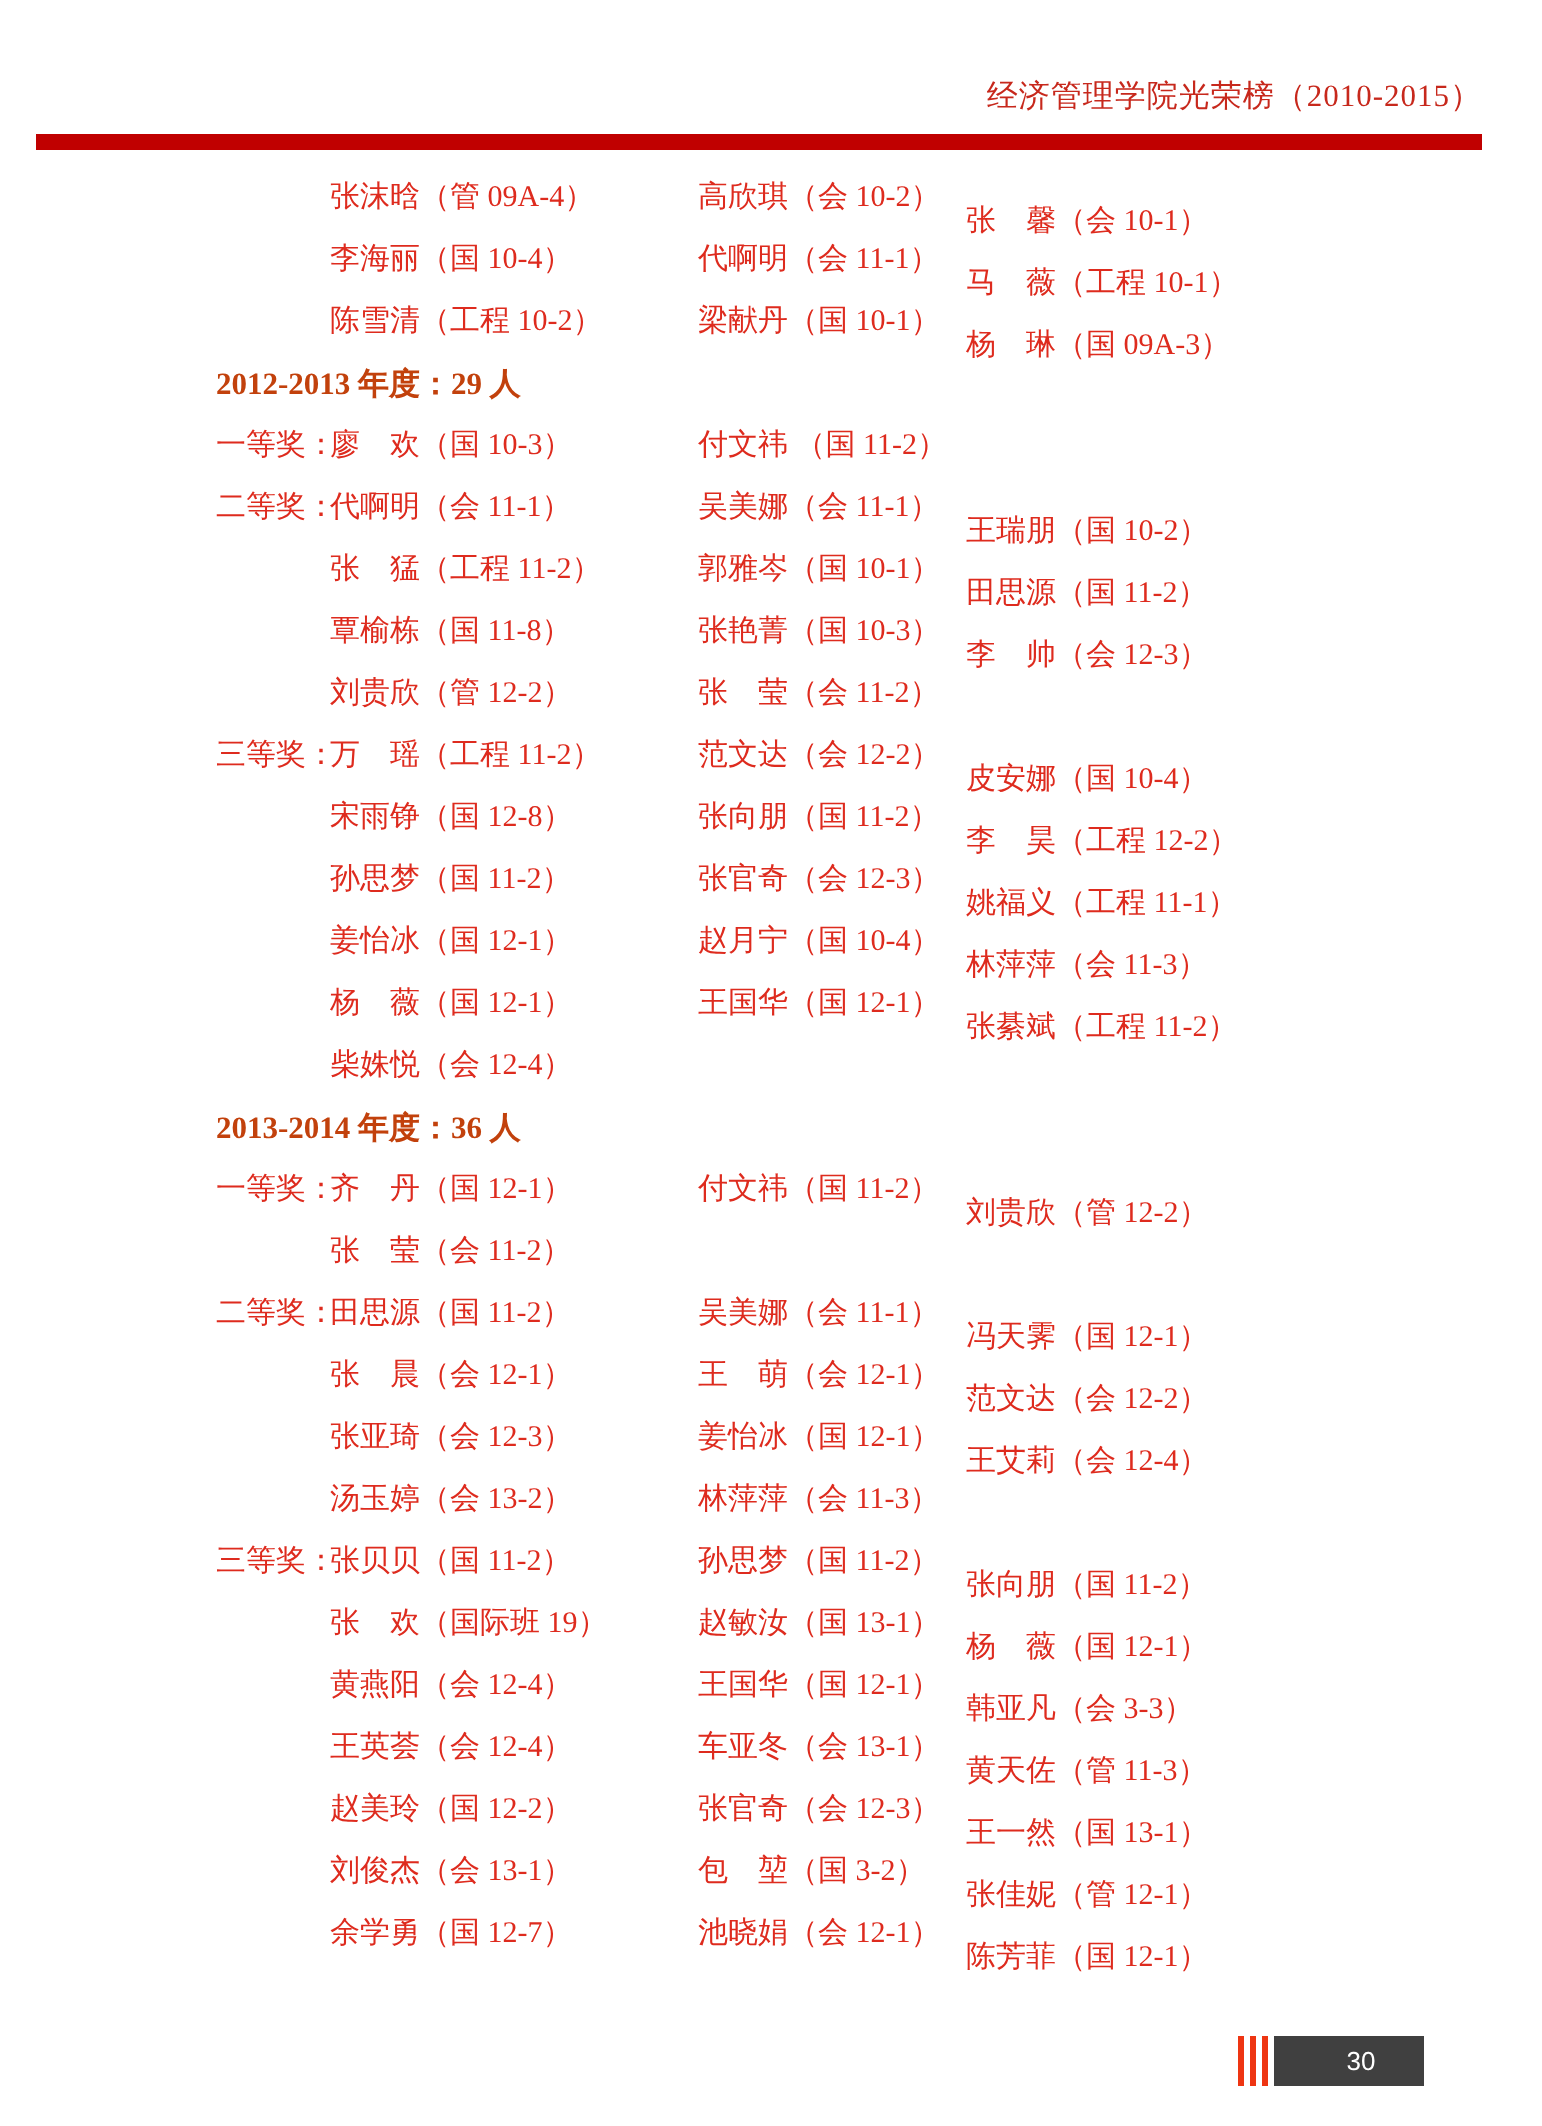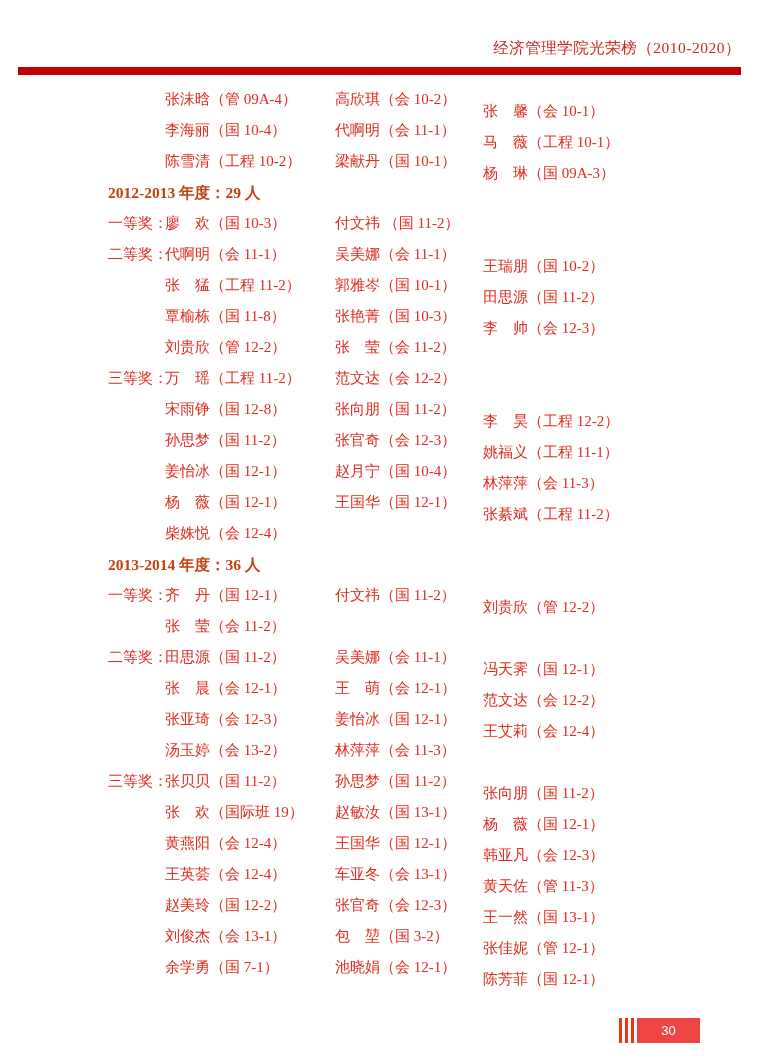--- a/index.html
+++ b/index.html
@@ -34,21 +34,21 @@
     top: 84px;
     left: 108px;
     right: 6px;
     color: #de2b1e;
     font-size: 15px;
   }
   .row { position: relative; height: 31px; line-height: 31px; }
   .cell { position: absolute; top: 0; white-space: nowrap; }
   .c-label { left: 0; }
   .c1 { left: 57px; }
-  .c2 { left: 227px; text-align: right; }
+  .c2 { left: 241px; text-align: right; }
   .c3 { left: 375px; margin-top: 12px; }
   .year-heading {
     height: 31px;
     line-height: 31px;
     font-weight: bold;
     font-size: 15.5px;
     color: #c2410c;
     white-space: nowrap;
   }
   .footer-stripes {
@@ -63,33 +63,34 @@
     width: 3px;
     height: 25px;
     background: #ee3512;
   }
   .page-number-box {
     position: absolute;
     left: 637px;
     top: 1018px;
     width: 63px;
     height: 25px;
-    background: #ef4444;
+    background: #404040;
     color: #ffffff;
     font-size: 13px;
     line-height: 25px;
     text-align: center;
     font-family: "Liberation Sans", sans-serif;
+    padding-left: 12px;
   }
 </style>
 </head>
 <body>
 
 <div class="page">
-  <div class="header-title">经济管理学院光荣榜（2010-2020）</div>
+  <div class="header-title">经济管理学院光荣榜（2010-2015）</div>
   <div class="header-rule"></div>
 
   <main class="content" id="content">
       <div class="row">
         <span class="cell c1">张沫晗（管 09A-4）</span>
         <span class="cell c2">高欣琪（会 10-2）</span>
         <span class="cell c3">张　馨（会 10-1）</span>
       </div>
       <div class="row">
         <span class="cell c1">李海丽（国 10-4）</span>
@@ -124,20 +125,21 @@
         <span class="cell c3">李　帅（会 12-3）</span>
       </div>
       <div class="row">
         <span class="cell c1">刘贵欣（管 12-2）</span>
         <span class="cell c2">张　莹（会 11-2）</span>
       </div>
       <div class="row">
         <span class="cell c-label">三等奖：</span>
         <span class="cell c1">万　瑶（工程 11-2）</span>
         <span class="cell c2">范文达（会 12-2）</span>
+        <span class="cell c3">皮安娜（国 10-4）</span>
       </div>
       <div class="row">
         <span class="cell c1">宋雨铮（国 12-8）</span>
         <span class="cell c2">张向朋（国 11-2）</span>
         <span class="cell c3">李　昊（工程 12-2）</span>
       </div>
       <div class="row">
         <span class="cell c1">孙思梦（国 11-2）</span>
         <span class="cell c2">张官奇（会 12-3）</span>
         <span class="cell c3">姚福义（工程 11-1）</span>
@@ -192,39 +194,39 @@
         <span class="cell c3">张向朋（国 11-2）</span>
       </div>
       <div class="row">
         <span class="cell c1">张　欢（国际班 19）</span>
         <span class="cell c2">赵敏汝（国 13-1）</span>
         <span class="cell c3">杨　薇（国 12-1）</span>
       </div>
       <div class="row">
         <span class="cell c1">黄燕阳（会 12-4）</span>
         <span class="cell c2">王国华（国 12-1）</span>
-        <span class="cell c3">韩亚凡（会 12-3）</span>
+        <span class="cell c3">韩亚凡（会 3-3）</span>
       </div>
       <div class="row">
         <span class="cell c1">王英荟（会 12-4）</span>
         <span class="cell c2">车亚冬（会 13-1）</span>
         <span class="cell c3">黄天佐（管 11-3）</span>
       </div>
       <div class="row">
         <span class="cell c1">赵美玲（国 12-2）</span>
         <span class="cell c2">张官奇（会 12-3）</span>
         <span class="cell c3">王一然（国 13-1）</span>
       </div>
       <div class="row">
         <span class="cell c1">刘俊杰（会 13-1）</span>
         <span class="cell c2">包　堃（国 3-2）</span>
         <span class="cell c3">张佳妮（管 12-1）</span>
       </div>
       <div class="row">
-        <span class="cell c1">余学勇（国 7-1）</span>
+        <span class="cell c1">余学勇（国 12-7）</span>
         <span class="cell c2">池晓娟（会 12-1）</span>
         <span class="cell c3">陈芳菲（国 12-1）</span>
       </div>
     </main>
 
   <div class="footer-stripes">
     <span class="stripe"></span>
     <span class="stripe"></span>
     <span class="stripe"></span>
   </div>

